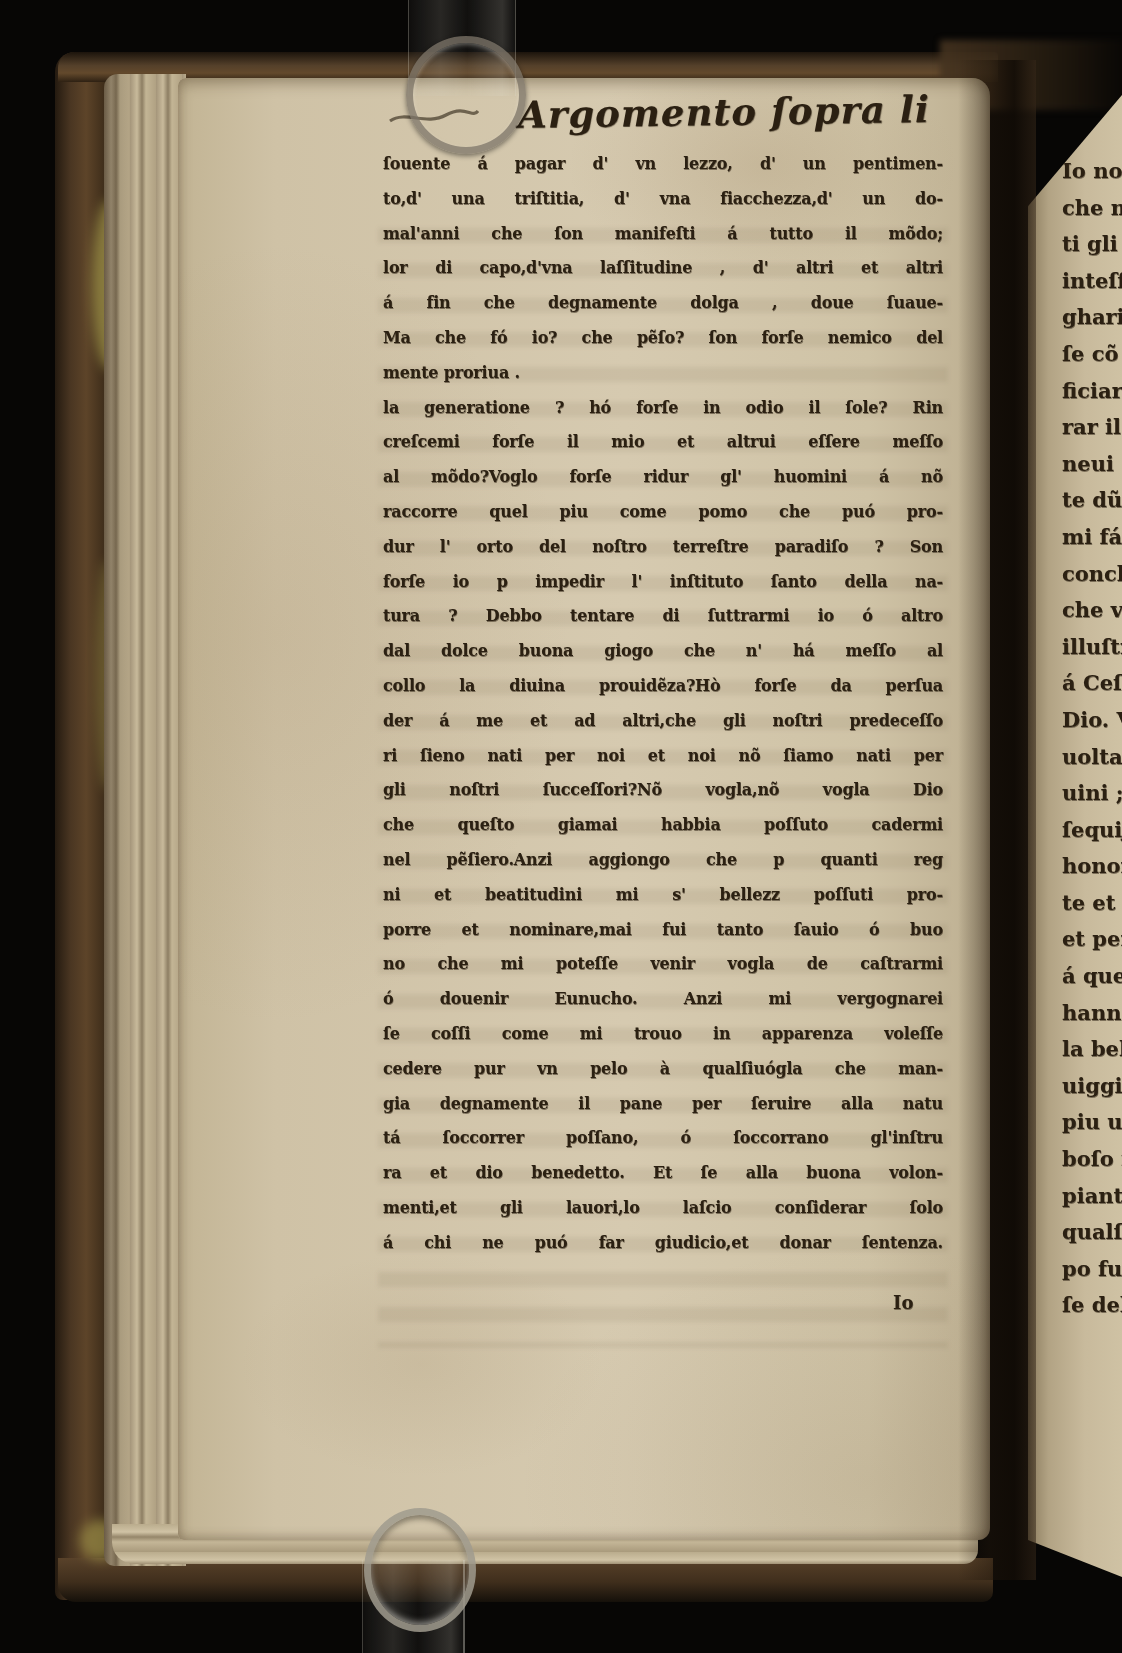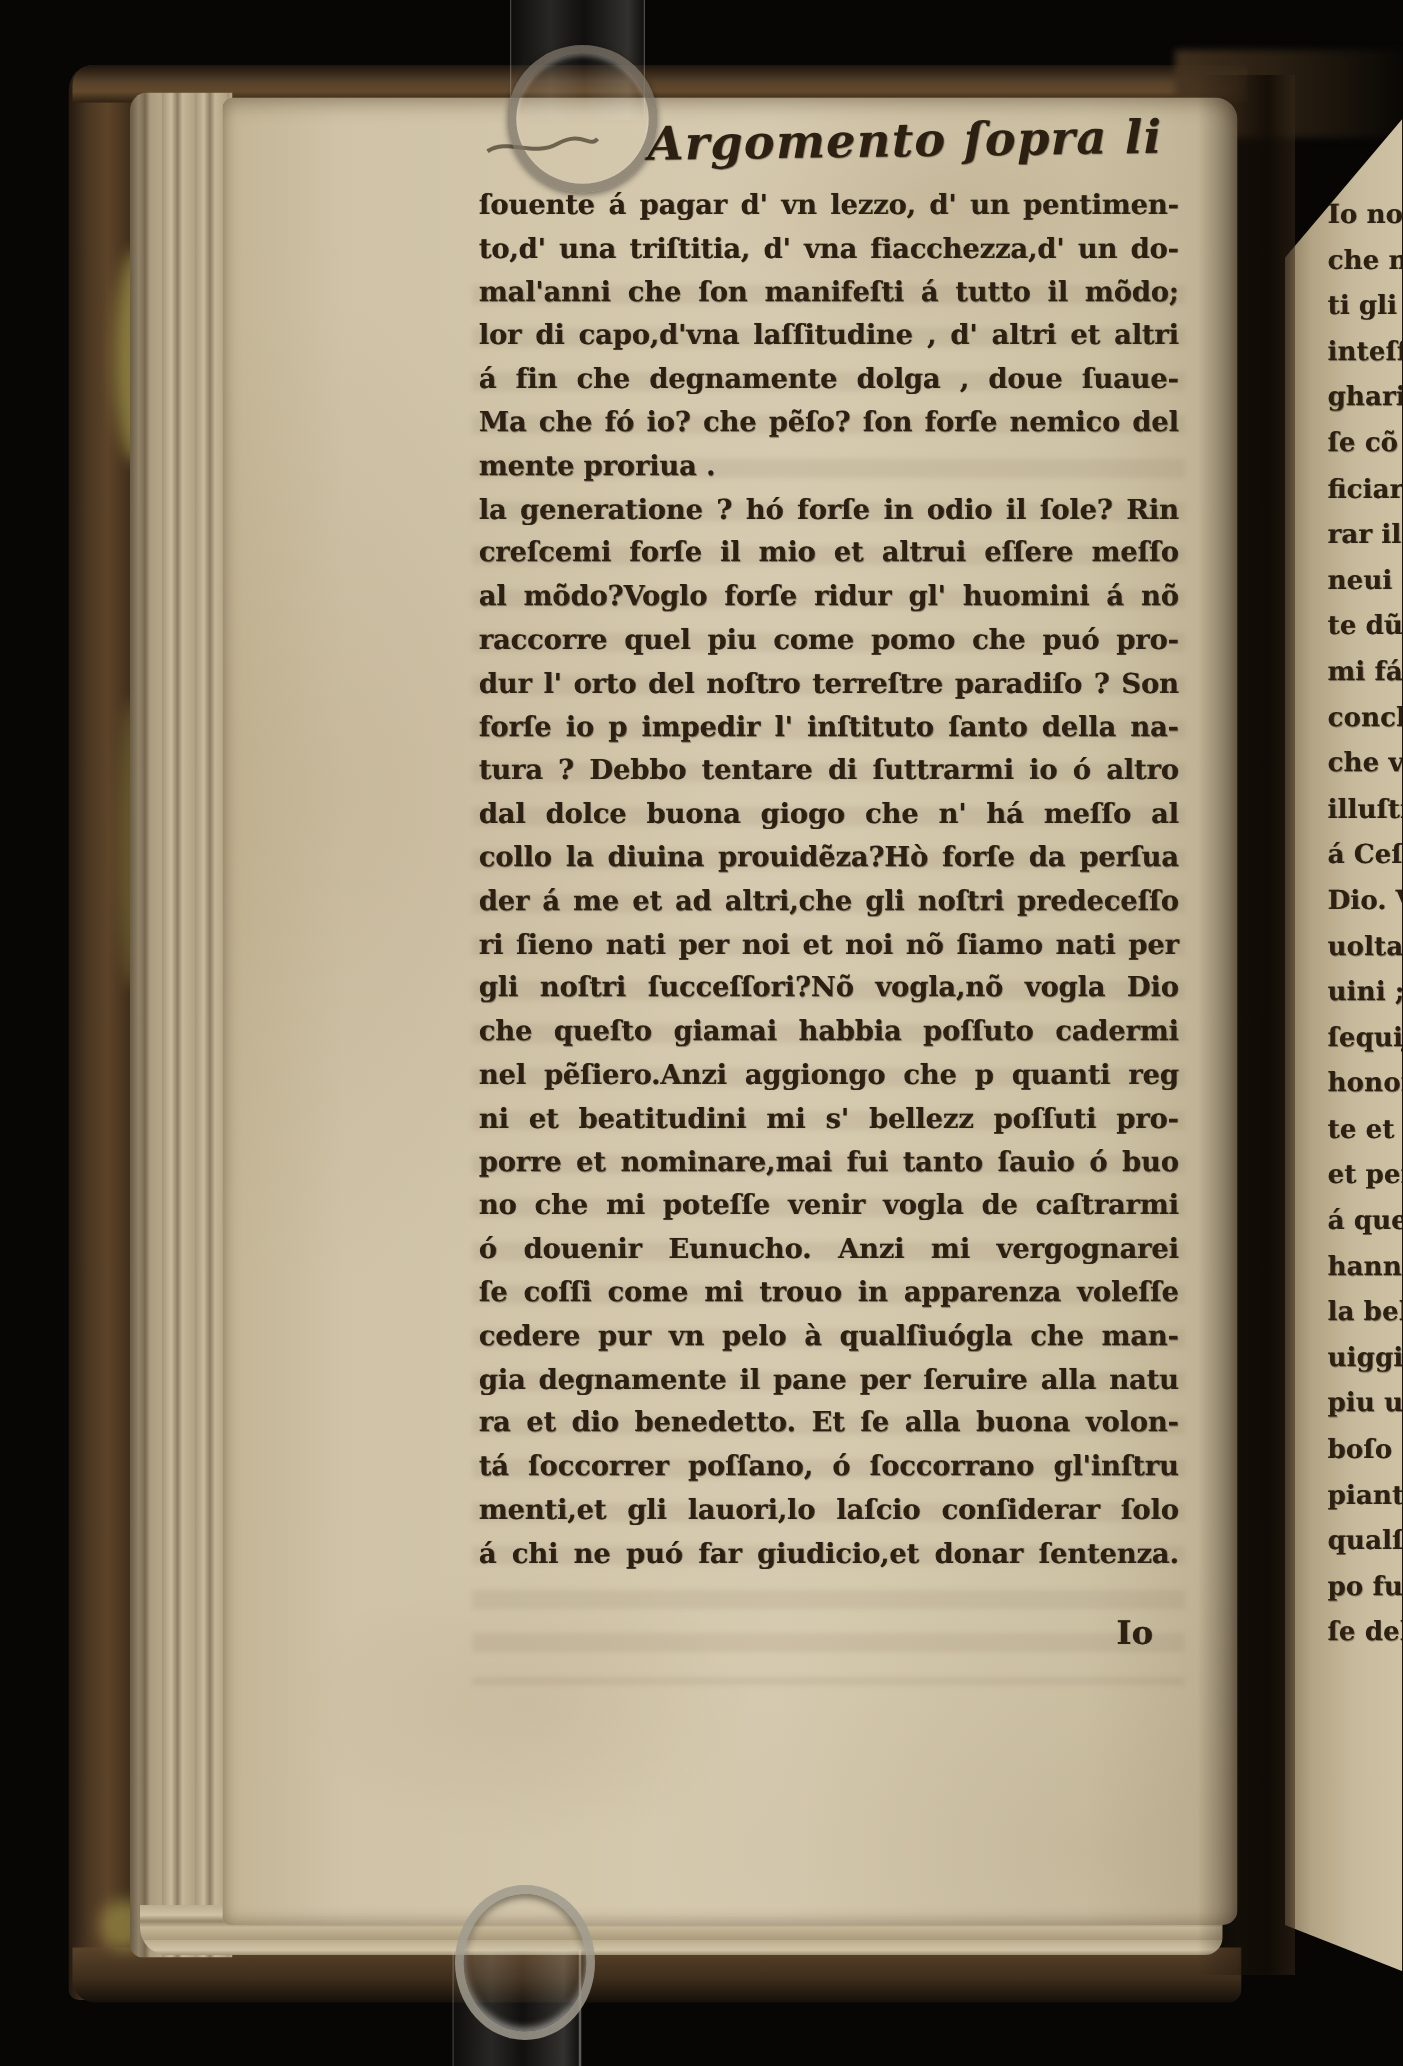--- a/index.html
+++ b/index.html
@@ -71,28 +71,28 @@
     font-size:37px;font-style:italic;letter-spacing:1px;
     transform:rotate(-0.8deg);
     text-shadow:0.6px 0.6px 0.8px rgba(43,32,18,.55);
     white-space:nowrap;
   }
   .flourish{position:absolute;left:388px;top:104px;opacity:.75;}
   .body-text{
     position:absolute;left:383px;top:147px;width:560px;
   }
   .bodyline{
-    height:34.8px;font-size:22px;letter-spacing:-0.2px;line-height:34.8px;
+    height:34.8px;font-size:16px;letter-spacing:-0.2px;line-height:34.8px;
     text-align:justify;text-align-last:justify;
     text-shadow:0.5px 0.5px 0.6px rgba(43,32,18,.5);
     overflow:visible;white-space:nowrap;
   }
   .bodyline.short{text-align-last:left;}
   .catchword{
-    position:absolute;left:893px;top:1292px;font-size:26px;
+    position:absolute;left:893px;top:1292px;font-size:18px;
     text-shadow:0.5px 0.5px 0.6px rgba(43,32,18,.5);
   }
   
   .gutter{
     position:absolute;left:958px;top:60px;width:78px;height:1520px;z-index:3;
     background:linear-gradient(90deg,rgba(30,20,10,0) 0%,rgba(35,24,12,.45) 40%,rgba(18,12,6,.85) 72%,rgba(55,40,25,.55) 100%);
   }
   .facing-page{
     position:absolute;left:1028px;top:95px;width:94px;height:1482px;z-index:2;
     background:linear-gradient(90deg,#8a7b5d 0%,#b2a384 22%,#c8ba9c 60%,#cfc2a4 100%);
@@ -167,22 +167,22 @@
     <div class="bodyline">gli noſtri ſucceſſori?Nõ vogla,nõ vogla Dio</div>
     <div class="bodyline">che queſto giamai habbia poſſuto cadermi</div>
     <div class="bodyline">nel pẽſiero.Anzi aggiongo che p quanti reg</div>
     <div class="bodyline">ni et beatitudini mi s' bellezz poſſuti pro-</div>
     <div class="bodyline">porre et nominare,mai fui tanto ſauio ó buo</div>
     <div class="bodyline">no che mi poteſſe venir vogla de caſtrarmi</div>
     <div class="bodyline">ó douenir Eunucho. Anzi mi vergognarei</div>
     <div class="bodyline">ſe coſſi come mi trouo in apparenza voleſſe</div>
     <div class="bodyline">cedere pur vn pelo à qualſiuógla che man-</div>
     <div class="bodyline">gia degnamente il pane per ſeruire alla natu</div>
+    <div class="bodyline">tá ſoccorrer poſſano, ó ſoccorrano gl'inſtru</div>
     <div class="bodyline">ra et dio benedetto. Et ſe alla buona volon-</div>
-    <div class="bodyline">tá ſoccorrer poſſano, ó ſoccorrano gl'inſtru</div>
     <div class="bodyline">menti,et gli lauori,lo laſcio conſiderar ſolo</div>
     <div class="bodyline">á chi ne puó far giudicio,et donar ſentenza.</div>
   </div>
 
 <div class="catchword ink">Io</div>
 
 <div class="facing-page">
   <div class="facing-text ink">
       <div class="fpline short">Io non cre</div>
       <div class="fpline short">che non ba</div>

